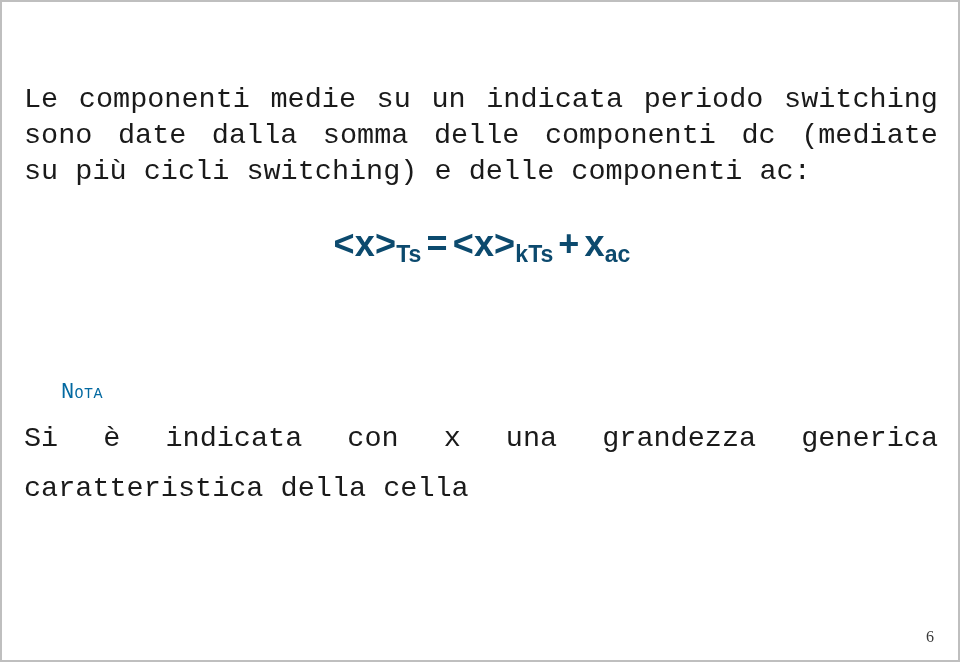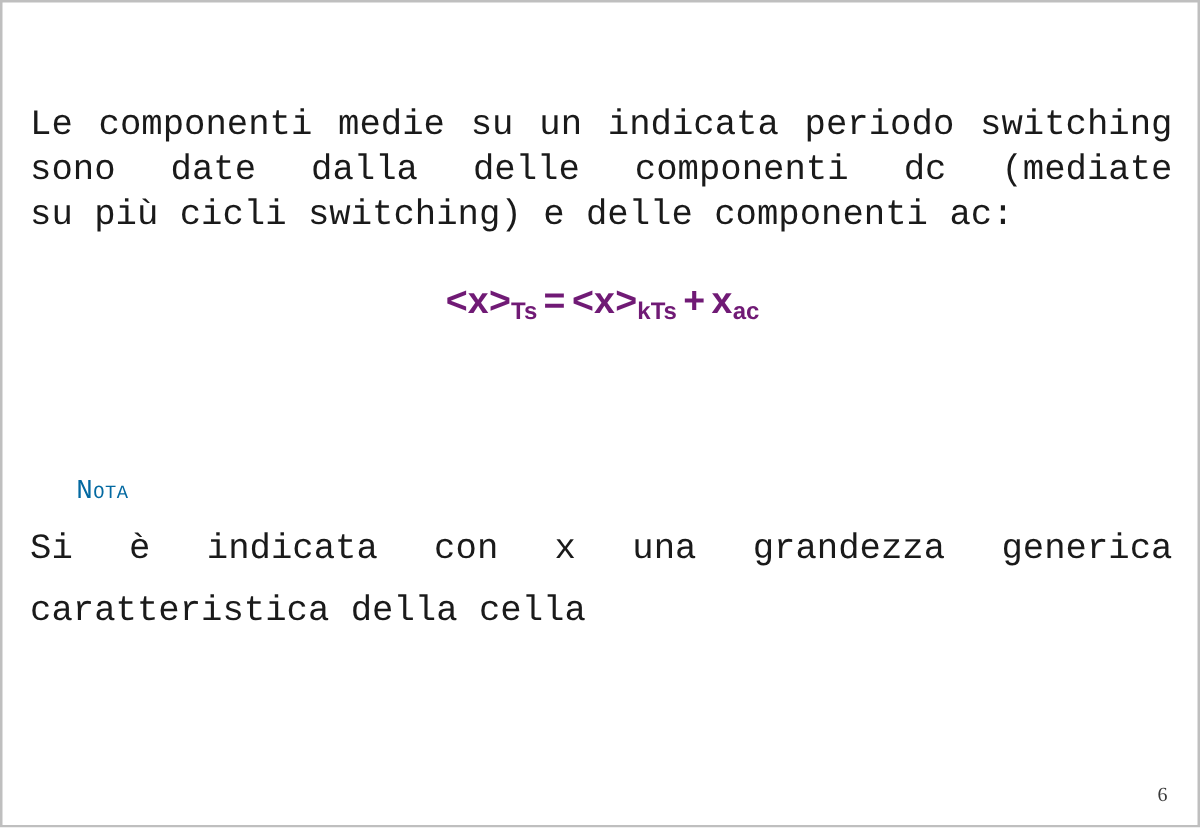--- a/index.html
+++ b/index.html
@@ -63,22 +63,22 @@
     left: 0;
     top: 222px;
     width: 960px;
     text-align: center;
   }
 
   .formula {
     display: inline-block;
     font-family: "Liberation Sans", "DejaVu Sans", sans-serif;
     font-weight: bold;
-    font-size: 30px;
-    color: #701a75;
+    font-size: 36px;
+    color: #0c4a6e;
     letter-spacing: 0.2px;
     line-height: 1.1;
   }
 
   .formula sub {
     font-size: 0.64em;
     font-weight: bold;
     vertical-align: baseline;
     position: relative;
     top: 0.28em;
@@ -146,20 +146,21 @@
         <span class="w">periodo</span>
         <span class="w">switching</span>
       </div>
     </div>
 
     <div class="intro-line">
       <div class="jline">
         <span class="w">sono</span>
         <span class="w">date</span>
         <span class="w">dalla</span>
+        <span class="w">somma</span>
         <span class="w">delle</span>
         <span class="w">componenti</span>
         <span class="w">dc</span>
         <span class="w">(mediate</span>
       </div>
     </div>
 
     <div class="intro-line">
       <div class="jline last">
         <span class="w">su</span>

